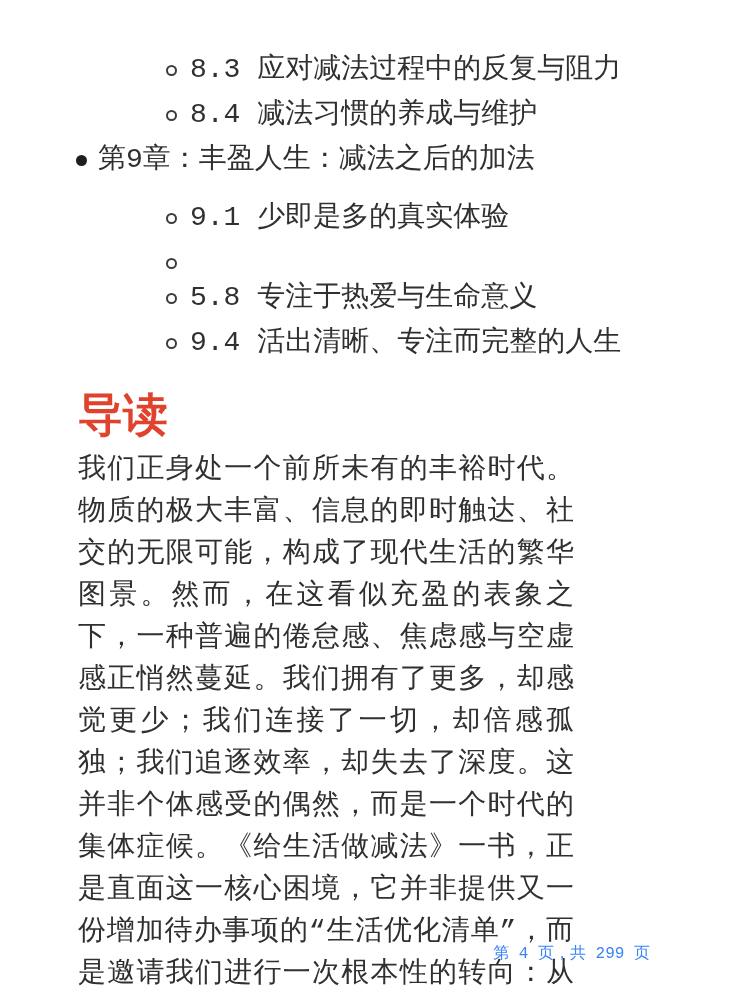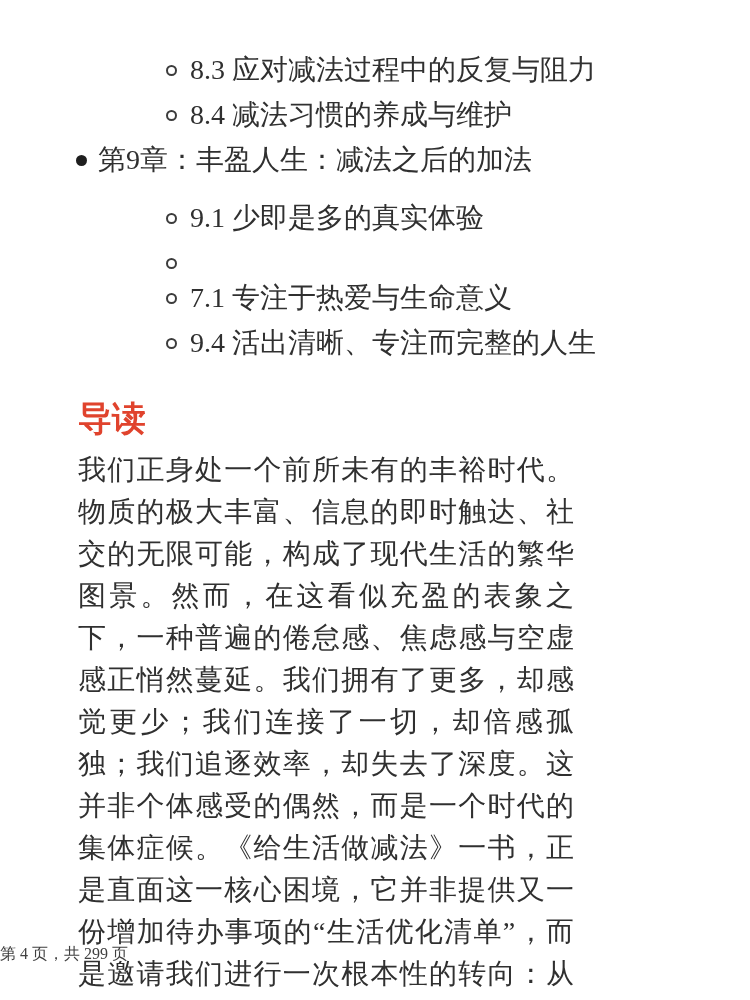--- a/index.html
+++ b/index.html
@@ -5,21 +5,21 @@
   html, body {
     margin: 0;
     padding: 0;
     background: #ffffff;
   }
   .page {
     position: relative;
     width: 650px;
     height: 1000px;
     background: #ffffff;
-    font-family: Liberation Serif, serif;
+    font-family: Liberation Mono, monospace;
     color: #303030;
     overflow: hidden;
   }
   .toc {
     padding-top: 54px;
   }
   .toc-item {
     display: flex;
     align-items: flex-start;
     font-size: 28px;
@@ -48,42 +48,42 @@
   }
   .bullet.disc {
     width: 11px;
     height: 11px;
     background: #1e1e1e;
     border-radius: 50%;
     margin: 11px 11px 0 0;
   }
   .section-heading {
     margin: 40px 0 0 78px;
-    font-size: 34px;
+    font-size: 45px;
     line-height: 40px;
     font-weight: 700;
     color: #e0432d;
   }
   .body-paragraph {
     margin: 10px 76px 9px 78px;
     font-size: 28px;
     line-height: 42px;
     color: #303030;
     text-align: justify;
     text-justify: inter-ideograph;
   }
   .footer {
     position: absolute;
     top: 944px;
     left: 0;
     width: 100%;
-    text-align: left;
+    text-align: right;
     font-size: 16px;
     line-height: 20px;
-    color: #404040;
+    color: #3b82f6;
   }
 </style>
 </head>
 <body>
 
 <div class="page">
 
   <div class="toc">
 
     <div class="toc-item level-2">
@@ -105,21 +105,21 @@
       <span class="bullet ring"></span>
       <span>9.1 少即是多的真实体验</span>
     </div>
 
     <div class="toc-item level-2">
       <span class="bullet ring"></span>
     </div>
 
     <div class="toc-item level-2">
       <span class="bullet ring"></span>
-      <span>7.1 专注于热爱与生命意义</span>
+      <span>5.8 专注于热爱与生命意义</span>
     </div>
 
     <div class="toc-item level-2">
       <span class="bullet ring"></span>
       <span>9.4 活出清晰、专注而完整的人生</span>
     </div>
 
   </div>
 
   <h2 class="section-heading">导读</h2>

